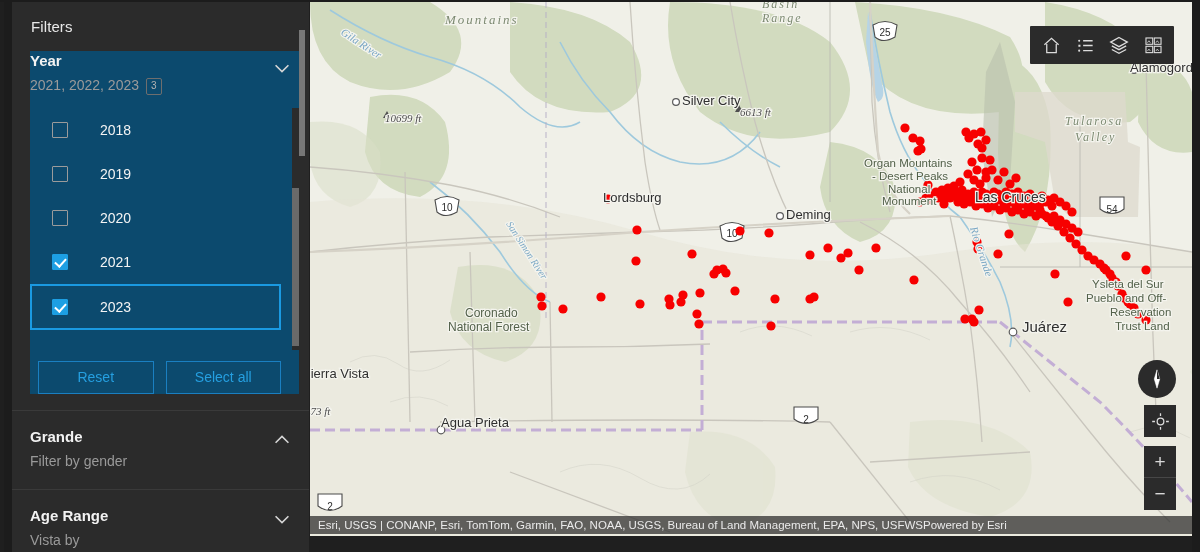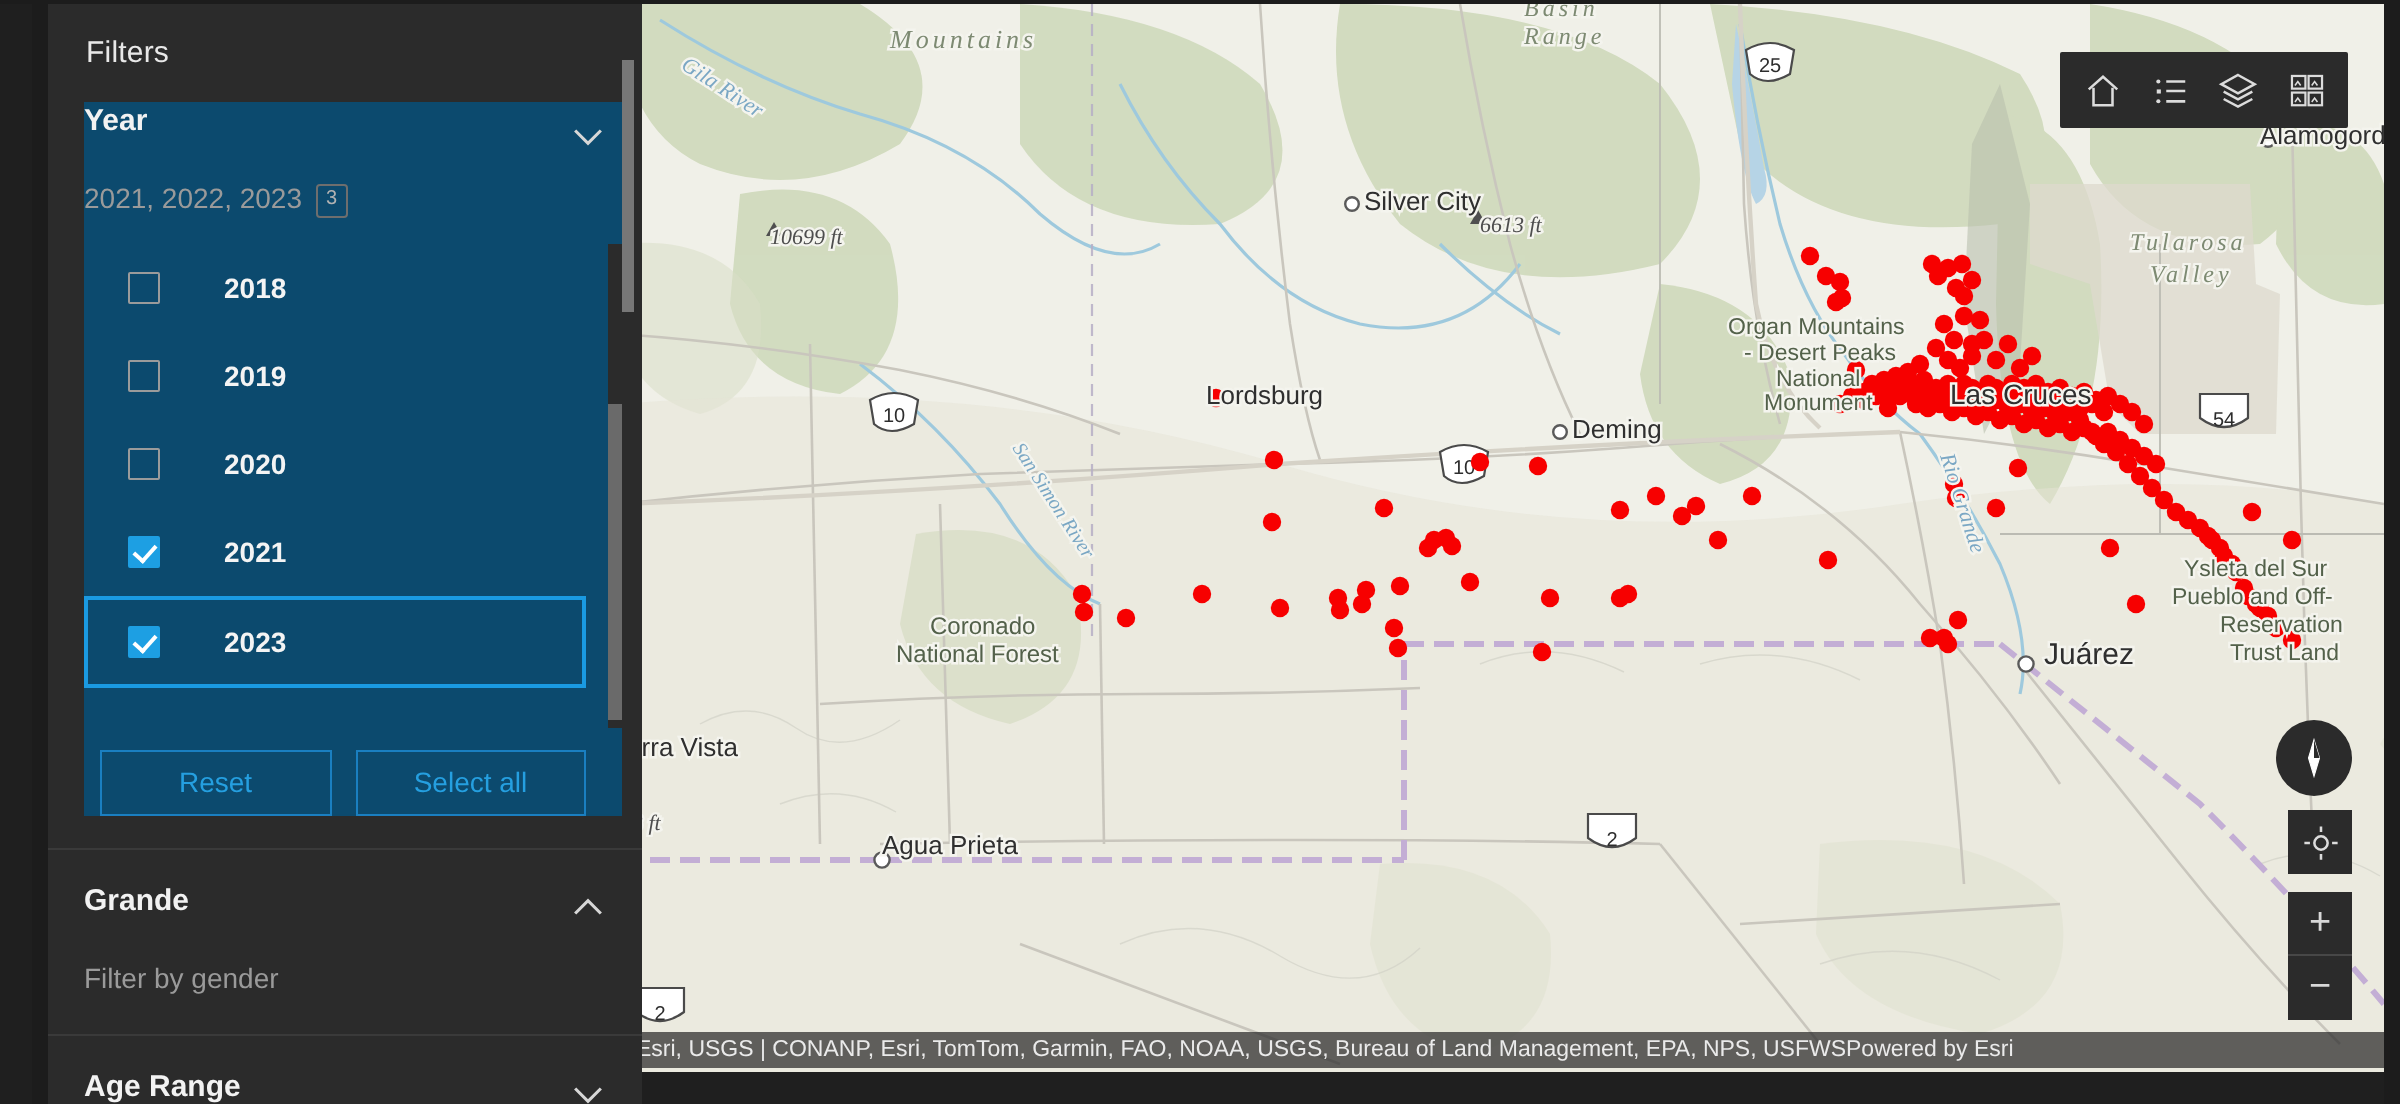--- a/index.html
+++ b/index.html
@@ -12,21 +12,21 @@
   #app {
     position: relative;
     width: 1200px; height: 552px;
     background: #1f1f1f;
     display: block;
   }
 
   
   #sidebar {
     position: absolute;
-    left: 16px; top: 0;
+    left: 4px; top: 0;
     width: 305px; height: 552px;
     background: #2b2b2b;
     border-left: 8px solid #1c1c1c;
     border-top: 2px solid #1c1c1c;
     overflow: hidden;
   }
   .panel-title {
     color: #e8e8e8;
     font-size: 15px;
     padding: 16px 0 0 19px;
@@ -44,21 +44,21 @@
   .filter-name {
     color: #f2f2f2;
     font-size: 15px;
     font-weight: bold;
     line-height: 20px;
   }
   .filter-sub {
     color: #9a9a9a;
     font-size: 14px;
     line-height: 21px;
-    margin-top: 18px;
+    margin-top: 4px;
     display: flex;
     align-items: center;
     gap: 7px;
   }
   .count-badge {
     display: inline-block;
     border: 1px solid #6e6e6e;
     border-radius: 2px;
     color: #b2b2b2;
     font-size: 10px;
@@ -114,21 +114,21 @@
     position: absolute;
     left: 4px; top: 1px;
     width: 5px; height: 9px;
     border: solid #ffffff;
     border-width: 0 2px 2px 0;
     transform: rotate(42deg);
   }
   .year-label {
     color: #f4f4f4;
     font-size: 14px;
-    font-weight: bold;
+    font-weight: normal;
     margin-left: 32px;
   }
   .inner-scroll-track {
     position: absolute;
     right: 0; top: 0;
     width: 7px; height: 242px;
     background: #2b2b2b;
   }
   .inner-scroll-thumb {
     position: absolute;

